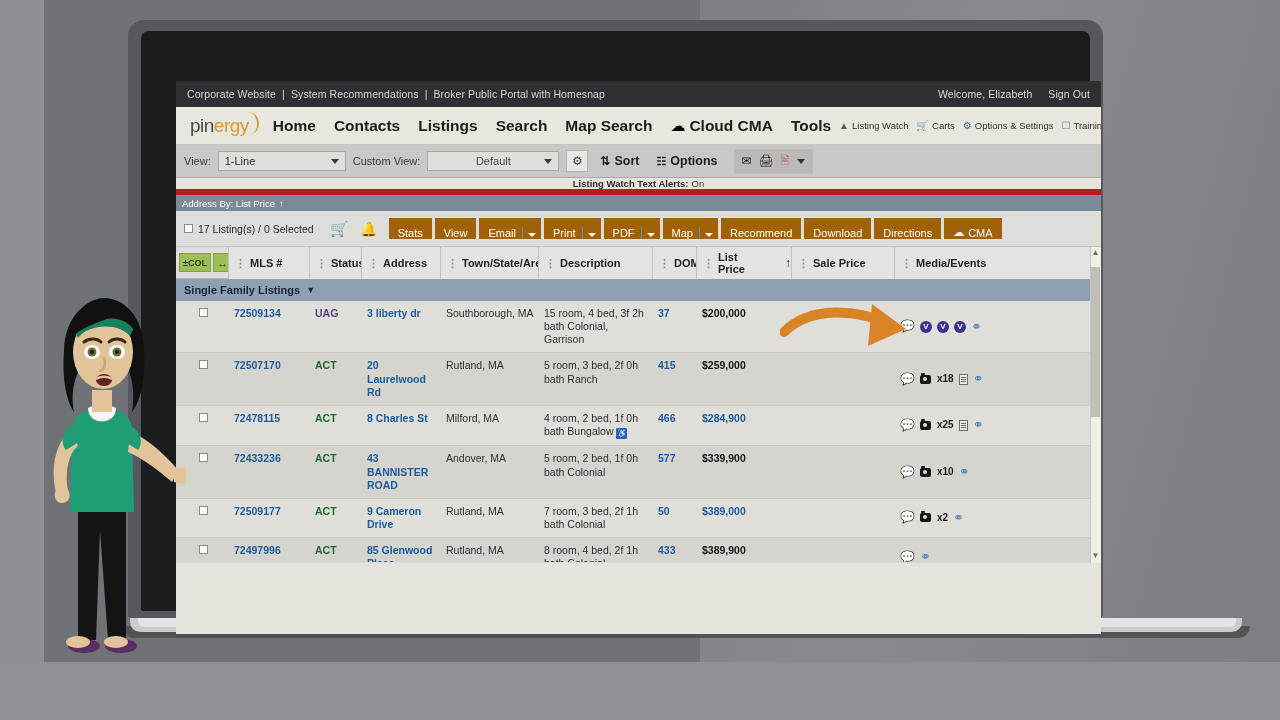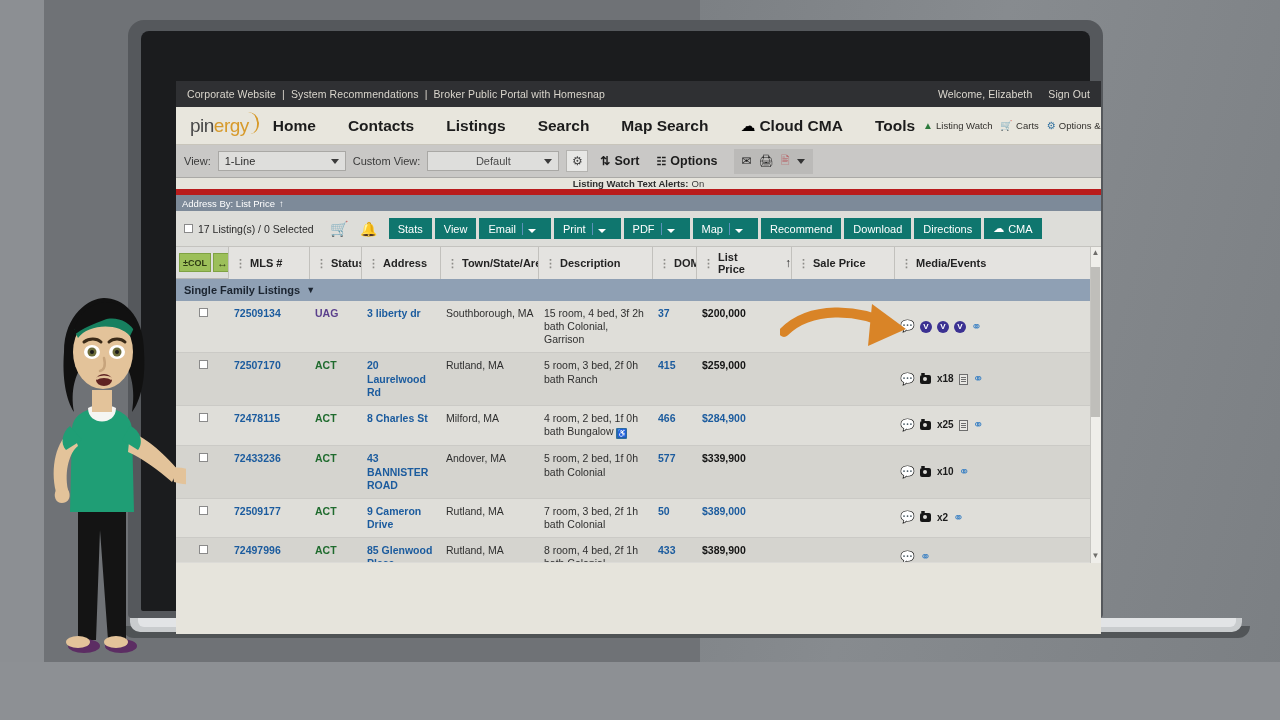--- a/index.html
+++ b/index.html
@@ -65,21 +65,21 @@
     padding:0 8px; border-bottom:1px solid #c8c5bb;
   }
   .logo { font-size:19px; font-weight:normal; margin:0 10px 0 6px; letter-spacing:-.5px; position:relative; }
   .logo .pin { color:#4a4a4a; }
   .logo .ergy { color:#d79a2b; }
   .logo .swoosh {
     position:absolute; right:-10px; top:-3px; width:16px; height:22px;
     border-right:2.5px solid #d79a2b; border-radius:0 60% 60% 0 / 0 50% 50% 0;
     transform: rotate(-6deg);
   }
-  .nav-main { display:flex; align-items:center; gap:32px; margin-left:14px; }
+  .nav-main { display:flex; align-items:center; gap:18px; margin-left:14px; }
   .nav-main a { color:#1c1c1c; font-size:15.5px; font-weight:bold; text-decoration:none; white-space:nowrap; }
   .nav-cloud { display:flex; align-items:center; gap:4px; }
   .nav-tools { display:flex; align-items:center; gap:8px; margin-left:8px; }
   .tool-item { display:flex; align-items:center; gap:3px; font-size:9.5px; color:#33312d; white-space:nowrap; }
 
   
   .viewbar {
     height:33px; background:#c9c8c6; display:flex; align-items:center; padding:0 8px; gap:7px;
     border-bottom:1px solid #aaa9a6;
   }
@@ -108,24 +108,24 @@
   
   .sortedby { height:16px; background:#7d8a99; color:#fff; font-size:9.5px;
               display:flex; align-items:center; padding-left:6px; gap:4px; }
 
   
   .actionrow { height:36px; background:#ddddd9; display:flex; align-items:center; padding:0 8px; gap:7px;
                border-bottom:1px solid #c4c3bf; }
   .count { font-size:10.5px; color:#2a2a2a; display:flex; align-items:center; gap:5px; }
   .cbox { width:9px; height:9px; border:1px solid #8a8a8a; background:#fff; display:inline-block; }
   .btn {
-    background:#0f766e; color:#fff; font-size:11px; height:21px; padding:0 9px;
-    display:flex; align-items:center; border:none; white-space:nowrap;
-  }
-  .btn.split { padding-right:15px; gap:6px; }
+    background:#a16207; color:#fff; font-size:11px; height:21px; padding:0 9px;
+    display:flex; align-items:flex-end; border:none; white-space:nowrap;
+  }
+  .btn.split { padding-right:5px; gap:6px; }
   .btn .dv { border-left:1px solid #5b91ba; padding-left:5px; }
   .btn .dc { border-left:4px solid transparent; border-right:4px solid transparent; border-top:4px solid #fff; display:inline-block; }
   .btngrp { display:flex; gap:3px; }
 
   
   .tablewrap { position:relative; height:316px; background:#dcdbd7; }
   .thead { display:flex; height:32px; background:#dededc; border-bottom:1px solid #b9b8b4; }
   .colctl { width:52px; display:flex; align-items:center; gap:2px; padding-left:3px; }
   .colchip {
     background:#9cbf5a; color:#2e3b14; font-size:9px; font-weight:bold;

